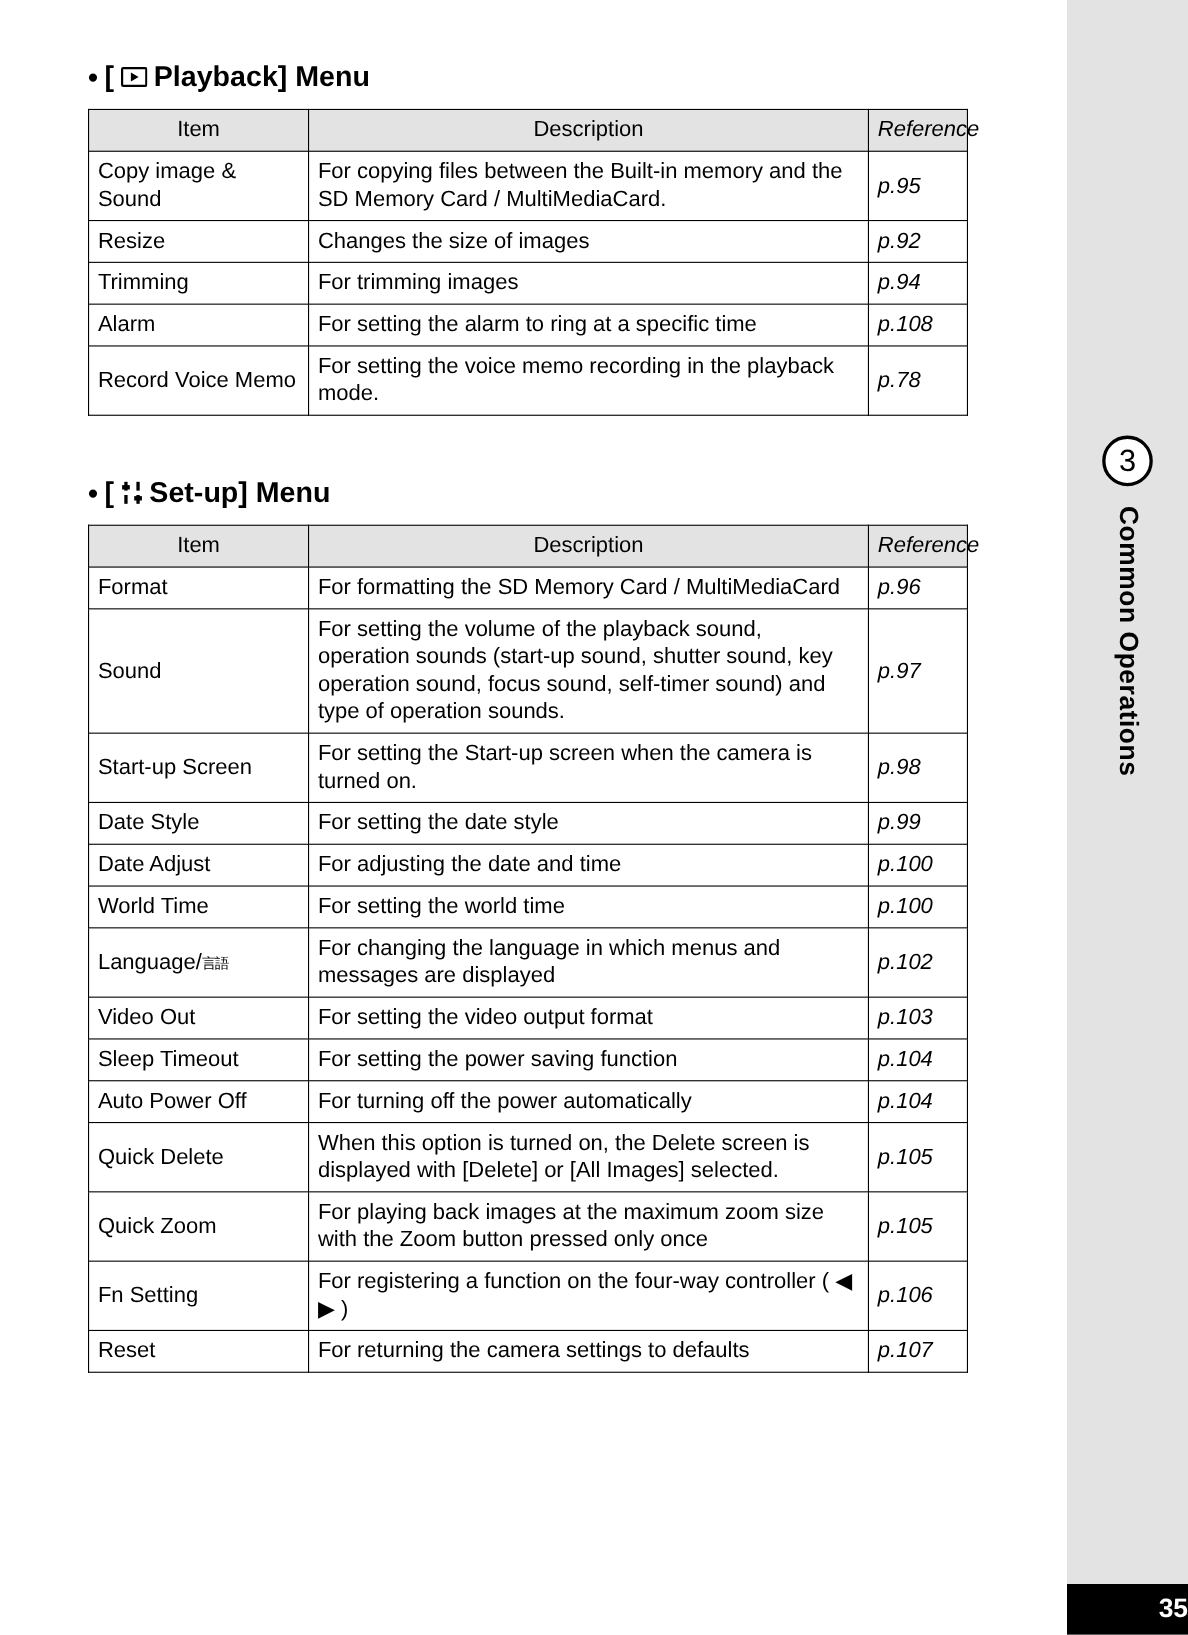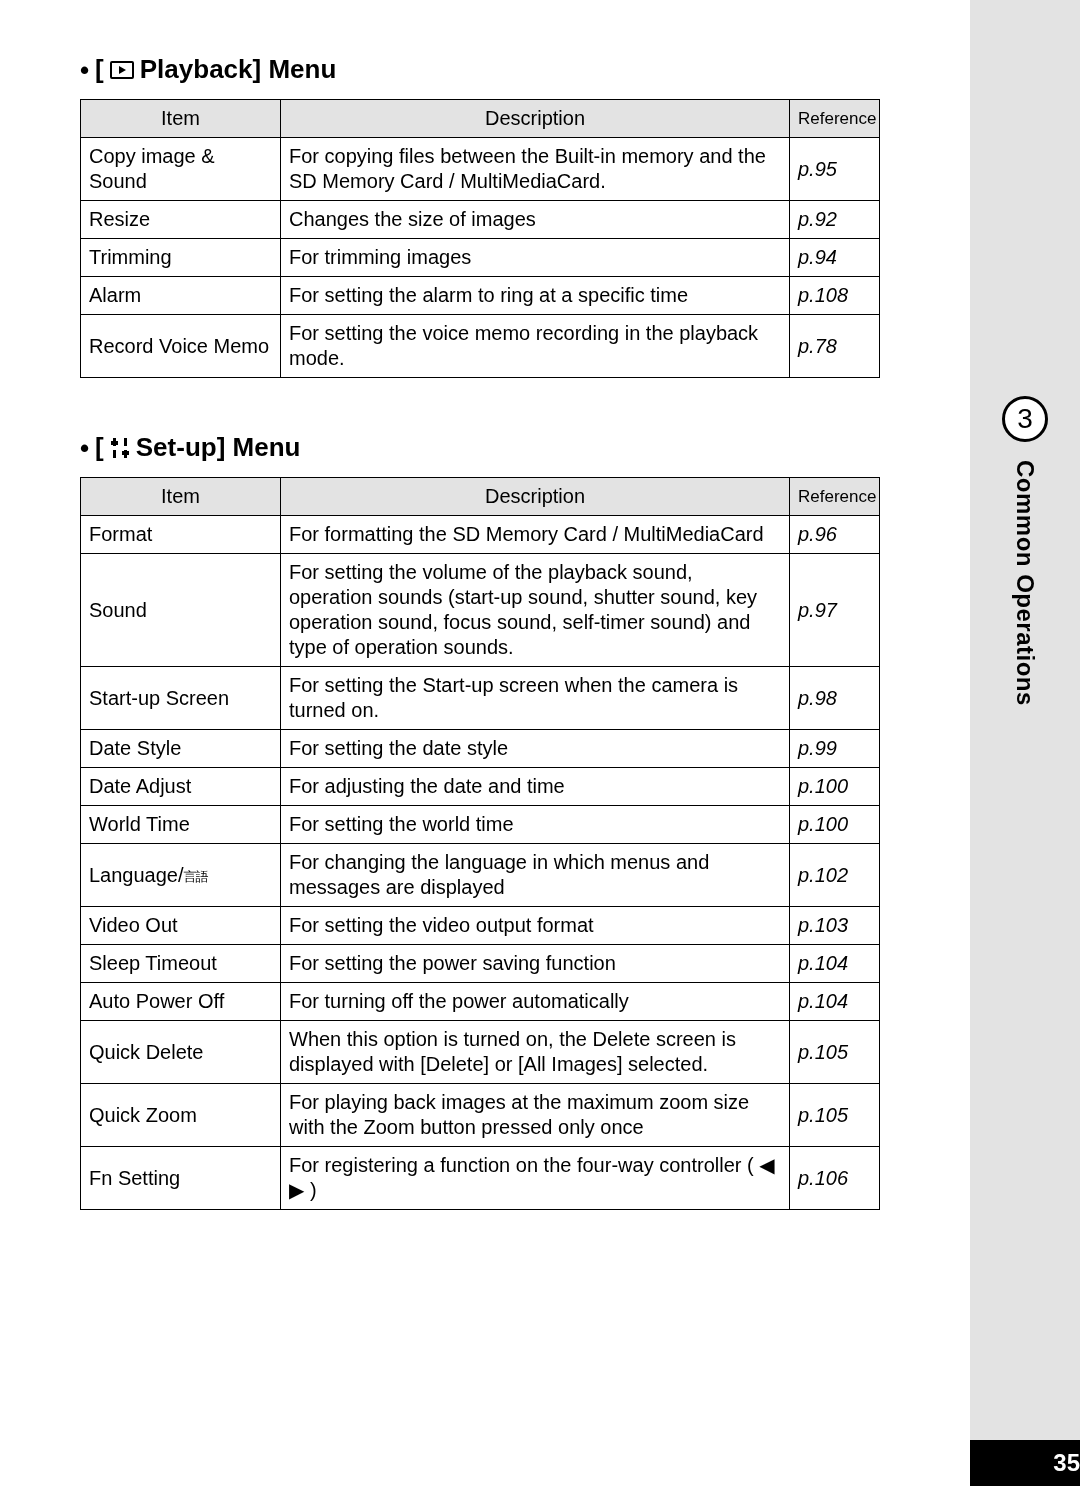--- a/index.html
+++ b/index.html
@@ -109,21 +109,21 @@
     padding: 6px 8px 6px 8px;
     font-size: 20px;
     line-height: 1.25;
     vertical-align: middle;
   }
   table.menu th {
     background: #e3e3e3;
     font-weight: 400;
     text-align: center;
   }
-  table.menu th.ref-head { font-size: 17px; }
+  table.menu th.ref-head { font-size: 20px; font-style: italic; }
   table.menu td.ref { text-align: left; font-style: italic; }
   table.menu td.item { white-space: normal; margin-left: 32px; }
 
   .section2 { margin-top: 54px; }
 
   
   .cjk { font-size: 13px; vertical-align: 1px; letter-spacing: -1px;}
 </style>
 </head>
 <body>
@@ -285,17 +285,22 @@
           <tr>
             <td class="item">Quick Zoom</td>
             <td>For playing back images at the maximum zoom size with the Zoom button pressed only once</td>
             <td class="ref">p.105</td>
           </tr>
           <tr>
             <td class="item">Fn Setting</td>
             <td>For registering a function on the four-way controller ( ◀ ▶ )</td>
             <td class="ref">p.106</td>
           </tr>
+          <tr>
+            <td class="item">Reset</td>
+            <td>For returning the camera settings to defaults</td>
+            <td class="ref">p.107</td>
+          </tr>
         </tbody>
     </table>
   </div>
 
 </div>
 
 </body></html>

